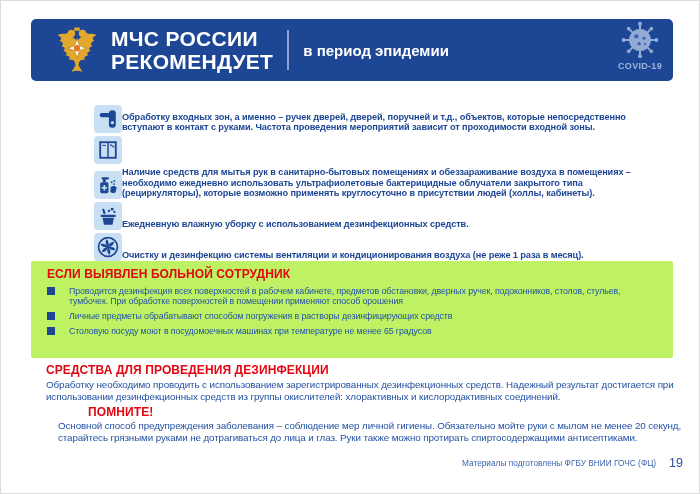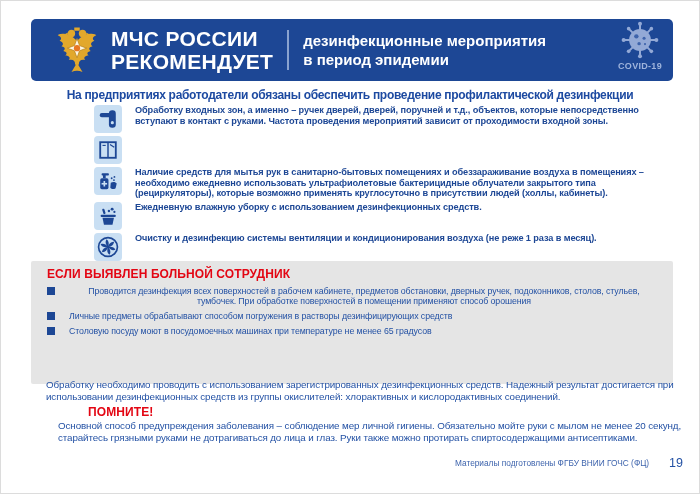--- a/index.html
+++ b/index.html
@@ -21,43 +21,43 @@
   .hdr-subtitle { color:#ffffff; font-weight:bold; font-size:15px; line-height:19px; white-space:nowrap; }
   .covid-wrap { position:absolute; right:4px; top:1px; width:58px; text-align:center; }
   .covid-wrap svg { width:40px; height:40px; display:block; margin:0 auto; }
   .covid-label { color:#9fb4dc; font-weight:bold; font-size:9px; letter-spacing:0.3px; margin-top:1px; }
   
   .intro-title {
     position:absolute; top:87px; left:0; width:100%; text-align:center;
     color:#1d4aa1; font-weight:bold; font-size:12px; letter-spacing:-0.3px; white-space:nowrap;
   }
   .items { position:absolute; top:104px; left:47px; width:612px; display:flex; flex-direction:column; }
-  .item { display:flex; align-items:flex-start; gap:13px; min-height:28px; margin-bottom:3px;padding-left:46px; }
+  .item { display:flex; align-items:flex-end; min-height:28px; margin-bottom:3px;padding-left:46px; }
   .item-icon {
     flex:0 0 28px; width:28px; height:28px; background:#c9dff3; border-radius:4px;
     display:flex; align-items:center; justify-content:center;
   }
   .item-icon svg { width:22px; height:22px; }
   .item-text { color:#1d4795; font-weight:bold; font-size:9.2px; line-height:10.6px; letter-spacing:-0.1px; width:565px; }
   
-  .sick { position:absolute; top:260px; left:30px; width:642px; height:123px; background:#e5e5e5; border-radius:2px;text-align:center; }
+  .sick { position:absolute; top:260px; left:30px; width:642px; height:97px; background:#bef264; border-radius:2px; }
   .sick-title { position:absolute; top:6px; left:16px; color:#e30613; font-weight:bold; font-size:12px; letter-spacing:0.1px; }
   .sick-items { position:absolute; top:25px; left:16px; right:14px; }
   .sick-item { display:flex; align-items:flex-start; gap:14px; margin-bottom:5px; }
   .bullet-square { flex:0 0 8px; width:8px; height:8px; background:#1d4795; margin-top:1px; }
   .sick-text { color:#2351a4; font-size:8.8px; line-height:10px; letter-spacing:-0.1px; }
   
   .sec-title { position:absolute; left:45px; color:#e30613; font-weight:bold; font-size:12px; letter-spacing:0.1px; }
   .sec-text { position:absolute; left:45px; width:640px; color:#2351a4; font-size:9.8px; line-height:11.8px; letter-spacing:-0.1px; }
   .means-title { top:362px; }
   .means-text  { top:378px; }
   .remember-title { top:404px;padding-left:42px; }
   .remember-text  { top:419px;margin-left:12px; }
   
-  .footer { position:absolute; top:455px; right:16px; display:flex; align-items:center; gap:20px; }
+  .footer { position:absolute; top:455px; right:16px; display:flex; align-items:center; gap:13px; }
   .credit { color:#3e64ad; font-size:8.3px; letter-spacing:0; }
   .page-num { color:#2351a4; font-size:12.5px; }
 </style>
 </head>
 <body>
 
 <div class="page">
 
   <div class="header">
     <svg class="emblem" viewBox="0 0 48 52">
@@ -73,21 +73,20 @@
       </g>
       <polygon points="24,13.5 26.8,21.2 34.5,24 26.8,26.8 24,34.5 21.2,26.8 13.5,24 21.2,21.2" fill="#fdf6e3" stroke="#b57f1a" stroke-width="0.8"></polygon>
       <circle cx="24" cy="24" r="3.4" fill="#e87722"></circle>
     </svg>
     <div class="brand">
       <div>МЧС РОССИИ</div>
       <div>РЕКОМЕНДУЕТ</div>
     </div>
     <div class="hdr-divider"></div>
     <div class="hdr-subtitle">
-      <div>дезинфекционные мероприятия</div>
       <div>в период эпидемии</div>
     </div>
     <div class="covid-wrap">
       <svg viewBox="0 0 44 44">
         <g stroke="#93a9d6" stroke-width="2.2" stroke-linecap="round">
           <line x1="22" y1="22" x2="22" y2="4"></line>
             <line x1="22" y1="22" x2="22" y2="40"></line>
           <line x1="22" y1="22" x2="4" y2="22"></line>
             <line x1="22" y1="22" x2="40" y2="22"></line>
           <line x1="22" y1="22" x2="9.5" y2="9.5"></line>
@@ -110,21 +109,20 @@
           <circle cx="18" cy="18" r="2.4"></circle>
             <circle cx="26.5" cy="20" r="1.7"></circle>
           <circle cx="21" cy="26" r="1.9"></circle>
             <circle cx="27.5" cy="26.5" r="1.2"></circle>
         </g>
       </svg>
       <div class="covid-label">COVID-19</div>
     </div>
   </div>
 
-  <div class="intro-title">На предприятиях работодатели обязаны обеспечить проведение профилактической дезинфекции</div>
 
   <div class="items">
 
     <div class="item">
       <span class="item-icon">
         <svg viewBox="0 0 24 24" fill="#1d4795">
           <rect x="13" y="2.5" width="7.5" height="19" rx="3.5"></rect>
           <rect x="3" y="5.5" width="12" height="4.5" rx="2.2"></rect>
           <circle cx="16.7" cy="16" r="1.7" fill="#c9dff3"></circle>
         </svg>
@@ -204,20 +202,21 @@
         <span class="bullet-square"></span>
         <span class="sick-text">Личные предметы обрабатывают способом погружения в растворы дезинфицирующих средств</span>
       </div>
       <div class="sick-item">
         <span class="bullet-square"></span>
         <span class="sick-text">Столовую посуду моют в посудомоечных машинах при температуре не менее 65 градусов</span>
       </div>
     </div>
   </div>
 
+  <div class="sec-title means-title">СРЕДСТВА ДЛЯ ПРОВЕДЕНИЯ ДЕЗИНФЕКЦИИ</div>
   <div class="sec-text means-text">Обработку необходимо проводить с использованием зарегистрированных дезинфекционных средств. Надежный результат достигается при использовании дезинфекционных средств из группы окислителей: хлорактивных и кислородактивных соединений.</div>
 
   <div class="sec-title remember-title">ПОМНИТЕ!</div>
   <div class="sec-text remember-text">Основной способ предупреждения заболевания – соблюдение мер личной гигиены. Обязательно мойте руки с мылом не менее 20 секунд, старайтесь грязными руками не дотрагиваться до лица и глаз. Руки также можно протирать спиртосодержащими антисептиками.</div>
 
   <div class="footer">
     <span class="credit">Материалы подготовлены ФГБУ ВНИИ ГОЧС (ФЦ)</span>
     <span class="page-num">19</span>
   </div>
 

